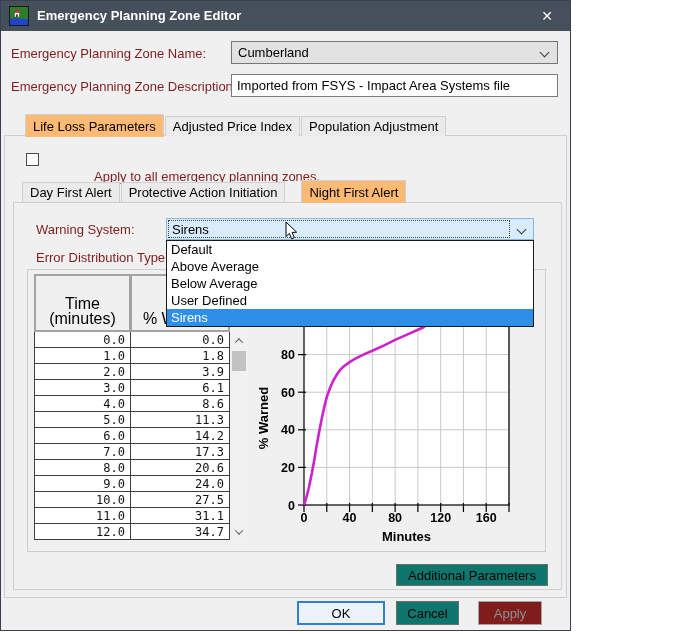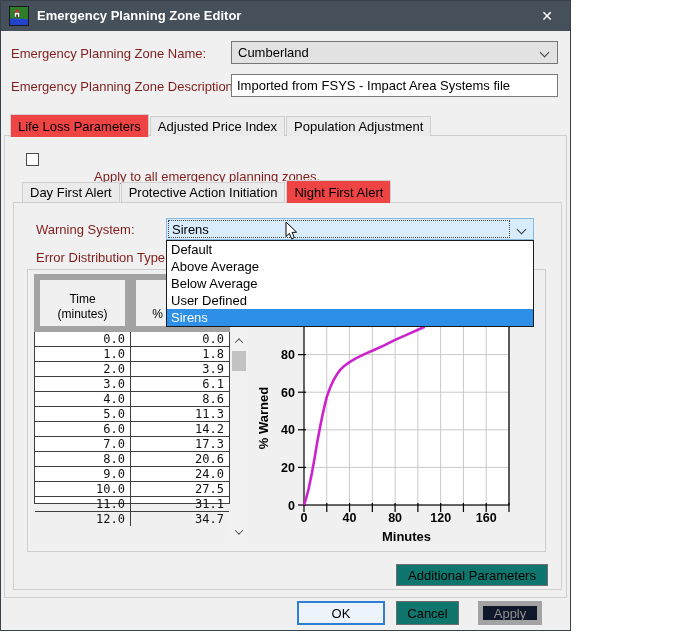--- a/index.html
+++ b/index.html
@@ -9,25 +9,25 @@
   .app-icon { position:absolute; left:8px; top:5px; width:20px; height:20px; }
   .title-text { position:absolute; left:36px; top:0; height:30px; line-height:30px; color:#ffffff; font-size:13px;font-weight:bold; }
   .close-btn { position:absolute; right:6px; top:0; width:34px; height:30px; color:#ffffff; font-size:14px; text-align:center; line-height:30px; cursor:default; }
   .lbl { position:absolute; font-size:13px; color:#7f1d1d; white-space:nowrap; }
   .combo { position:absolute; height:23px; background:#e2e2e2; border:1px solid #767676; font-size:13px; display:flex; align-items:center; padding-left:6px; }
   .textbox { position:absolute; height:23px; background:#ffffff; border:1px solid #7a7a7a; font-size:13px; display:flex; align-items:center; padding-left:5px; white-space:nowrap; overflow:hidden; }
   .chev { width:7px; height:7px; border-right:1.6px solid #3c3c3c; border-bottom:1.6px solid #3c3c3c; transform:rotate(45deg); display:inline-block; }
   .combo .chev { position:absolute; right:9px; top:7px; }
   .tabstrip { position:absolute; display:flex; align-items:flex-end; z-index:6; }
   .tab { height:20px; background:#ebebeb; border:1px solid #cfcfcf; border-bottom:none; padding:0 7px; font-size:13px; display:flex; align-items:center; margin-right:1px; white-space:nowrap; }
-  .tab.active { height:23px; background:#ef4444; position:relative; margin-bottom:-1px; z-index:7; }
+  .tab.active { height:23px; background:#fdba74; position:relative; margin-bottom:-1px; z-index:7;margin-left:15px; }
   .page { position:absolute; border:1px solid #cfcfcf; background:#f0f0f0; }
   .checkbox-box { position:absolute; width:13px; height:13px; background:#fff; border:1px solid #4a4a4a; }
   .panel { position:absolute; border:1px solid #cdcdcd; }
-  .thead-cell { position:absolute; background:#f0f0f0; border:6px solid #a3a3a3; display:flex; flex-direction:column; justify-content:flex-end; align-items:center; font-size:12px; line-height:15px; padding-bottom:4px; text-align:center; }
+  .thead-cell { position:absolute; background:#f0f0f0; border:2px solid #a3a3a3; display:flex; flex-direction:column; justify-content:flex-end; align-items:center; font-size:16px; line-height:15px; padding-bottom:4px; text-align:center; }
   .trows { position:absolute; background:#fff; border:1px solid #3f3f3f; border-top:none; display:flex; flex-direction:column; }
   .trow { flex:1; display:flex; border-top:1px solid #3f3f3f; }
   .trow:first-child { border-top:none; }
   .tcell { font-family:"DejaVu Sans Mono", monospace; font-size:12px; color:#111; display:flex; align-items:center; justify-content:flex-end; padding-right:5px; }
   .tcell.c1 { width:96px; border-right:1px solid #3f3f3f; }
   .tcell.c2 { flex:1; }
   .scrollbar { position:absolute; background:#f1f1f1; display:flex; flex-direction:column; }
   .sb-btn { height:17px; display:flex; align-items:center; justify-content:center; background:#f1f1f1; }
   .sb-track { flex:1; position:relative; }
   .sb-thumb { position:absolute; left:2px; top:2px; width:14px; height:20px; background:#c2c2c2; }
@@ -36,21 +36,21 @@
   .sb-down { transform:rotate(45deg) translate(-1px,-1px); }
   .combo-open { position:absolute; background:#d9ecfc; border:1px solid #86b8e0; font-size:13px; }
   .combo-open .val { position:absolute; left:5px; top:3px; }
   .focus-dotted { position:absolute; left:1px; top:1px; right:23px; bottom:1px; border:1px dotted #444; }
   .combo-open .chev { position:absolute; right:8px; top:7px; }
   .droplist { position:absolute; background:#ffffff; border:1px solid #1a1a1a; z-index:40; display:flex; flex-direction:column; }
   .dropitem { flex:1; font-size:13px; display:flex; align-items:center; padding-left:4px; color:#000; white-space:nowrap; }
   .dropitem.selected { background:#2e8fe8; color:#ffffff; }
   .btn { position:absolute; background:#0f766e; border:1px solid #6e6e6e; font-size:13px; font-family:"Liberation Sans",sans-serif; display:flex; align-items:center; justify-content:center; color:#000; }
   .btn.default { background:#ecf3fb; border:2px solid #2f80d4; }
-  .btn.disabled { background:#0f172a; border:5px solid #a3a3a3; color:#909090; }
+  .btn.disabled { background:#7f1d1d; border:1px solid #a3a3a3; color:#909090; }
   .cursor-svg { position:absolute; z-index:60; }
   #chart-svg { position:absolute; left:250px; top:310px; }
 </style>
 </head>
 <body>
 
 <div class="window">
 
   <div class="titlebar">
     <svg class="app-icon" viewBox="0 0 20 20">
@@ -104,21 +104,21 @@
 
   <div class="panel" style="left:26px; top:268px; width:519px; height:283px;"></div>
 
   <div class="thead-cell" style="left:33px; top:273px; width:97px; height:58px;" id="th-col1">
       <div>Time</div>
       <div>(minutes)</div>
     </div>
   <div class="thead-cell" style="left:129px; top:273px; width:100px; height:58px;" id="th-col2">
       <div>% Warned</div>
     </div>
-  <div class="trows" style="left:33px; top:331px; width:196px; height:172px;" id="table-rows">
+  <div class="trows" style="left:33px; top:331px; width:196px; height:208px;" id="table-rows">
       <div class="trow">
         <div class="tcell c1">0.0</div>
         <div class="tcell c2">0.0</div>
       </div>
       <div class="trow">
         <div class="tcell c1">1.0</div>
         <div class="tcell c2">1.8</div>
       </div>
       <div class="trow">
         <div class="tcell c1">2.0</div>

